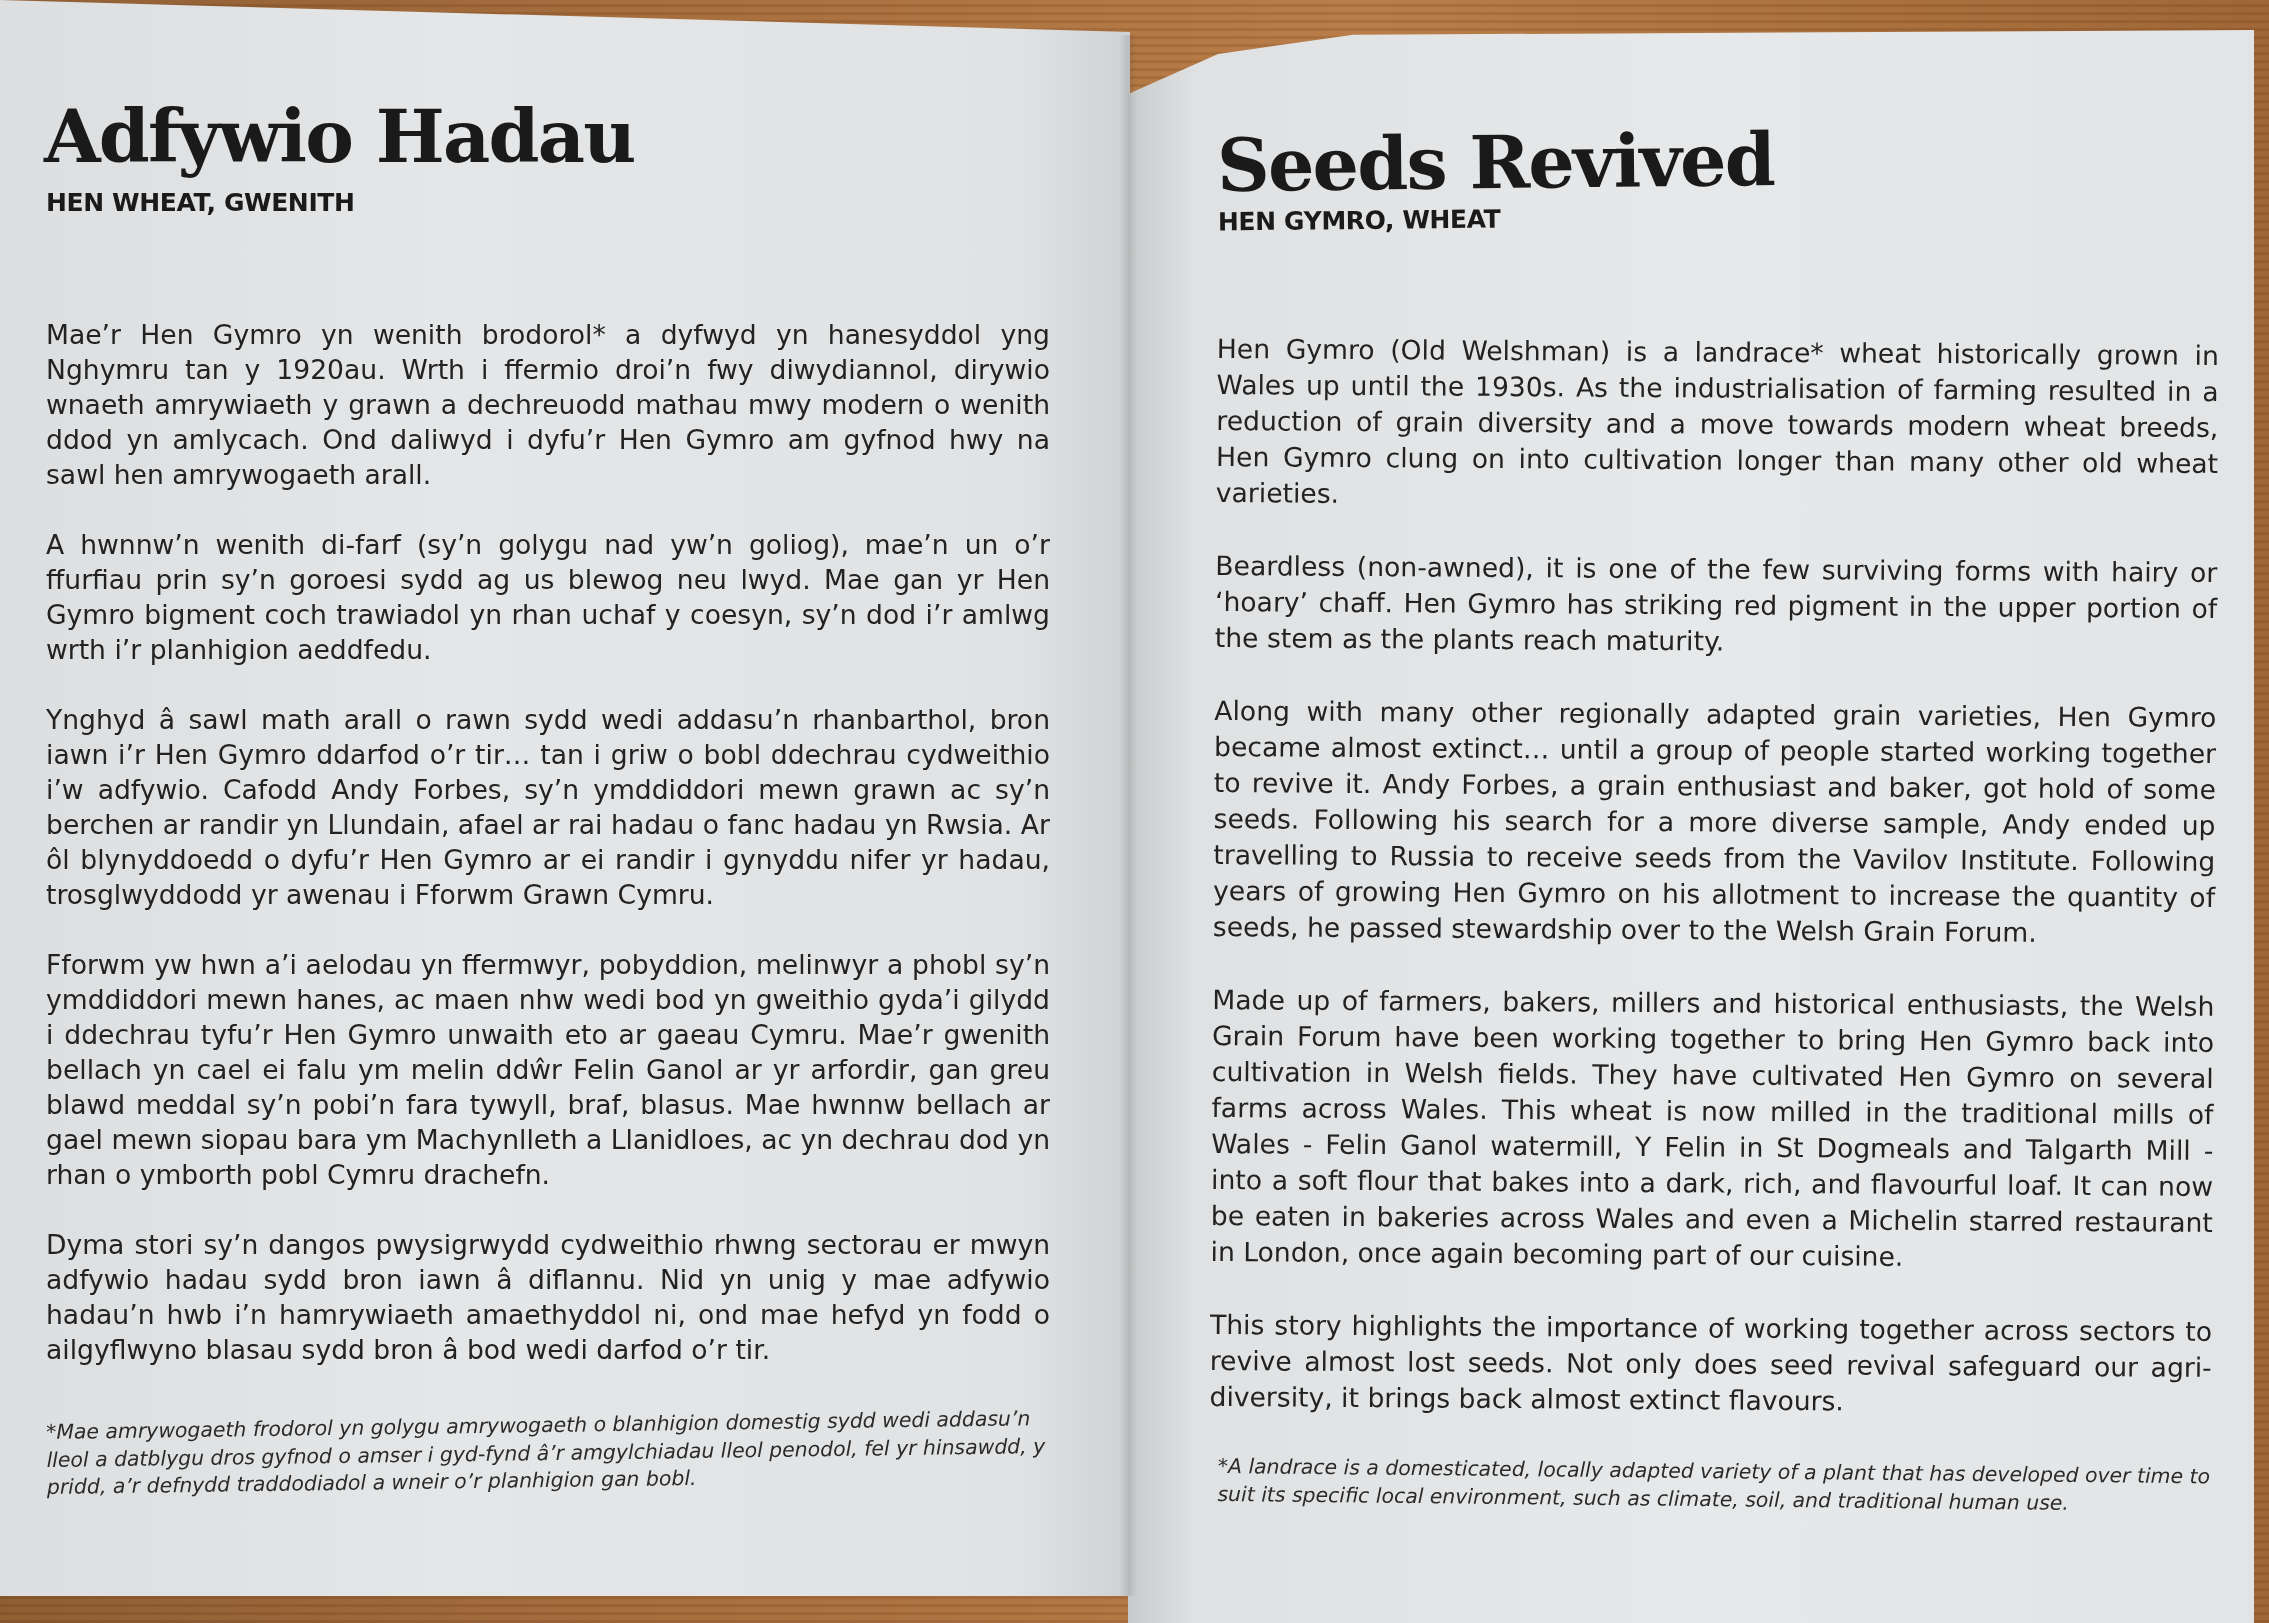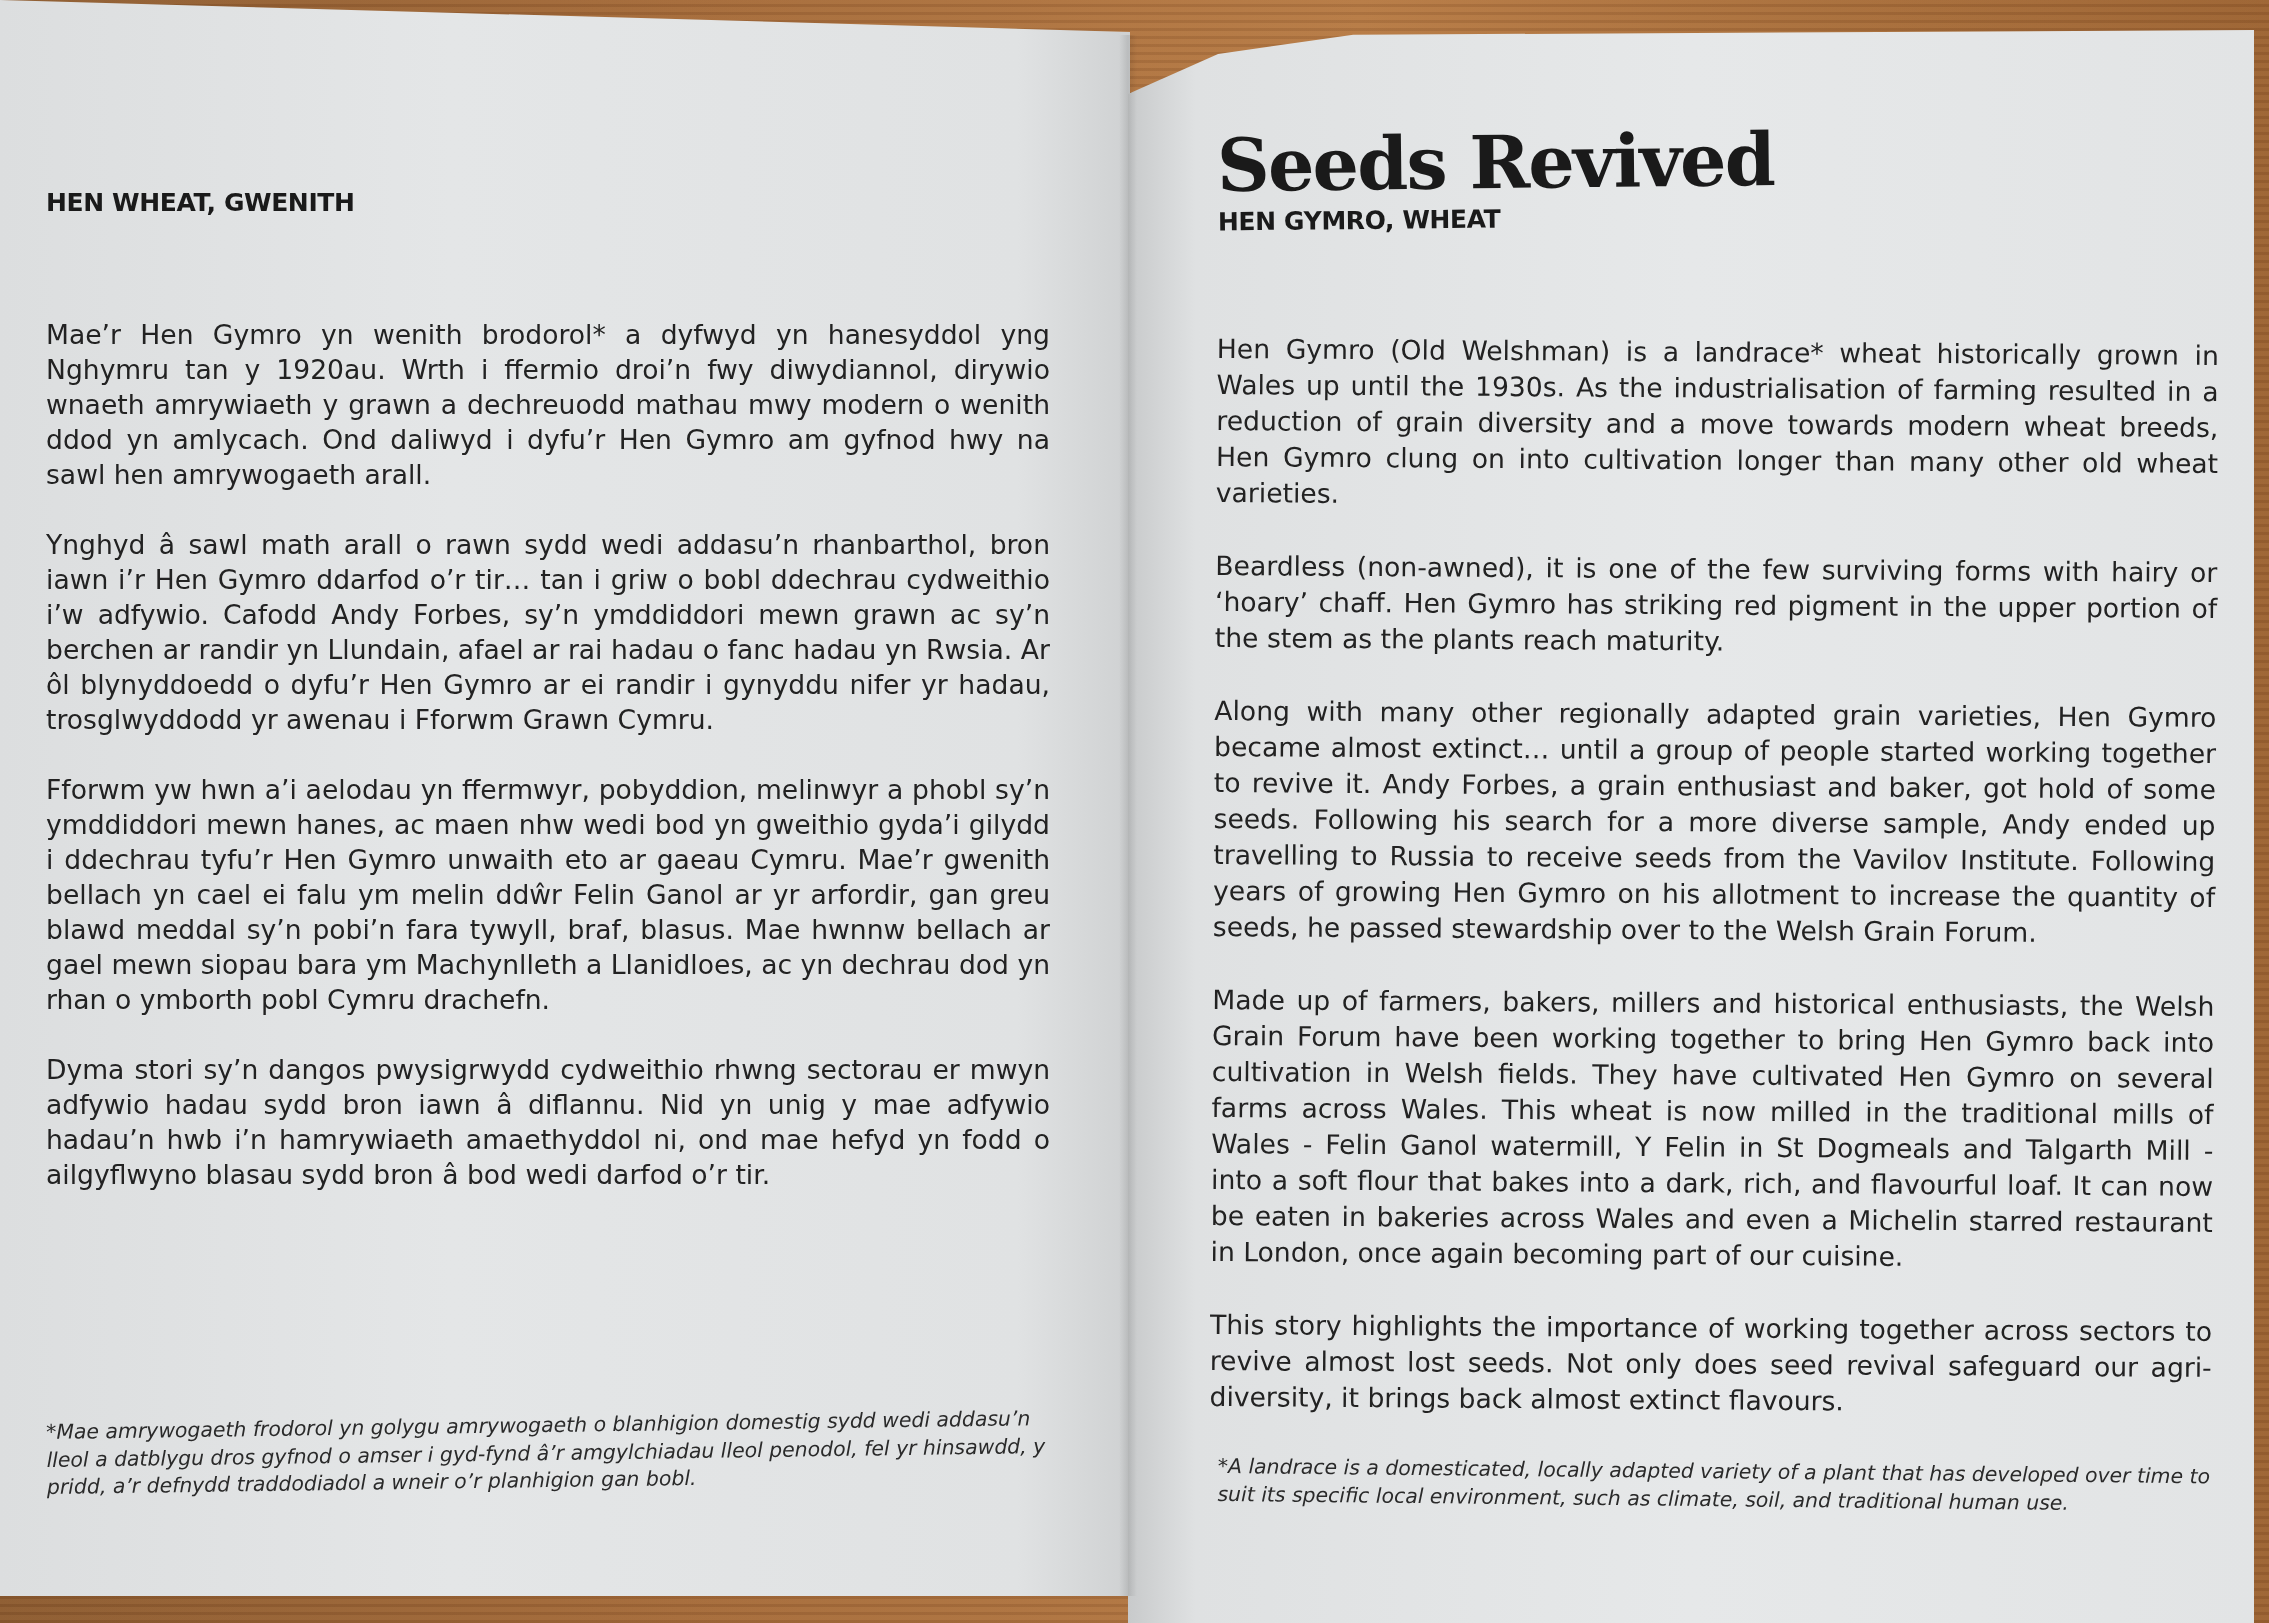--- a/index.html
+++ b/index.html
@@ -99,23 +99,25 @@
     .page-right .body-text { left: 89px; top: 301px; width: 1002px; line-height: 36px; transform: rotate(0.4deg); transform-origin: left top; }
     .page-right .body-text p { margin-bottom: 37px; }
     .page-right .footnote { left: 90px; top: 1423px; width: 1011px; transform: rotate(0.6deg); transform-origin: left top; }
   </style>
 </head>
 <body>
 
 <div class="wood-grain"></div>
 
 <section class="page page-left">
+  <h1 class="title">Adfywio Hadau</h1>
   <h2 class="subtitle">HEN WHEAT, GWENITH</h2>
   <div class="body-text">
     <p>Mae’r Hen Gymro yn wenith brodorol* a dyfwyd yn hanesyddol yng Nghymru tan y 1920au. Wrth i ffermio droi’n fwy diwydiannol, dirywio wnaeth amrywiaeth y grawn a dechreuodd mathau mwy modern o wenith ddod yn amlycach. Ond daliwyd i dyfu’r Hen Gymro am gyfnod hwy na sawl hen amrywogaeth arall.</p>
+    <p>A hwnnw’n wenith di-farf (sy’n golygu nad yw’n goliog), mae’n un o’r ffurfiau prin sy’n goroesi sydd ag us blewog neu lwyd. Mae gan yr Hen Gymro bigment coch trawiadol yn rhan uchaf y coesyn, sy’n dod i’r amlwg wrth i’r planhigion aeddfedu.</p>
     <p>Ynghyd â sawl math arall o rawn sydd wedi addasu’n rhanbarthol, bron iawn i’r Hen Gymro ddarfod o’r tir… tan i griw o bobl ddechrau cydweithio i’w adfywio. Cafodd Andy Forbes, sy’n ymddiddori mewn grawn ac sy’n berchen ar randir yn Llundain, afael ar rai hadau o fanc hadau yn Rwsia. Ar ôl blynyddoedd o dyfu’r Hen Gymro ar ei randir i gynyddu nifer yr hadau, trosglwyddodd yr awenau i Fforwm Grawn Cymru.</p>
     <p>Fforwm yw hwn a’i aelodau yn ffermwyr, pobyddion, melinwyr a phobl sy’n ymddiddori mewn hanes, ac maen nhw wedi bod yn gweithio gyda’i gilydd i ddechrau tyfu’r Hen Gymro unwaith eto ar gaeau Cymru. Mae’r gwenith bellach yn cael ei falu ym melin ddŵr Felin Ganol ar yr arfordir, gan greu blawd meddal sy’n pobi’n fara tywyll, braf, blasus. Mae hwnnw bellach ar gael mewn siopau bara ym Machynlleth a Llanidloes, ac yn dechrau dod yn rhan o ymborth pobl Cymru drachefn.</p>
     <p>Dyma stori sy’n dangos pwysigrwydd cydweithio rhwng sectorau er mwyn adfywio hadau sydd bron iawn â diflannu. Nid yn unig y mae adfywio hadau’n hwb i’n hamrywiaeth amaethyddol ni, ond mae hefyd yn fodd o ailgyflwyno blasau sydd bron â bod wedi darfod o’r tir.</p>
   </div>
   <p class="footnote">*Mae amrywogaeth frodorol yn golygu amrywogaeth o blanhigion domestig sydd wedi addasu’n lleol a datblygu dros gyfnod o amser i gyd-fynd â’r amgylchiadau lleol penodol, fel yr hinsawdd, y pridd, a’r defnydd traddodiadol a wneir o’r planhigion gan bobl.</p>
 </section>
 
 <section class="page page-right">
   <h1 class="title">Seeds Revived</h1>
   <h2 class="subtitle">HEN GYMRO, WHEAT</h2>

